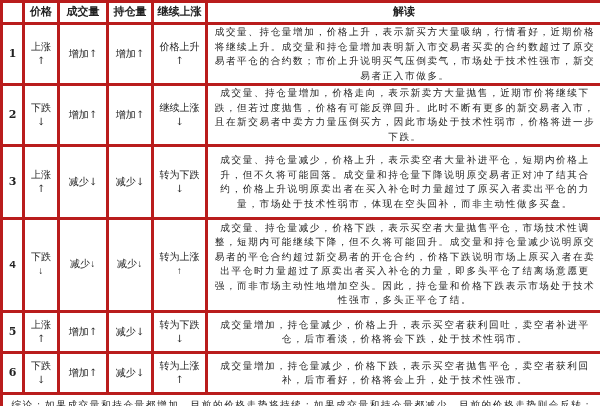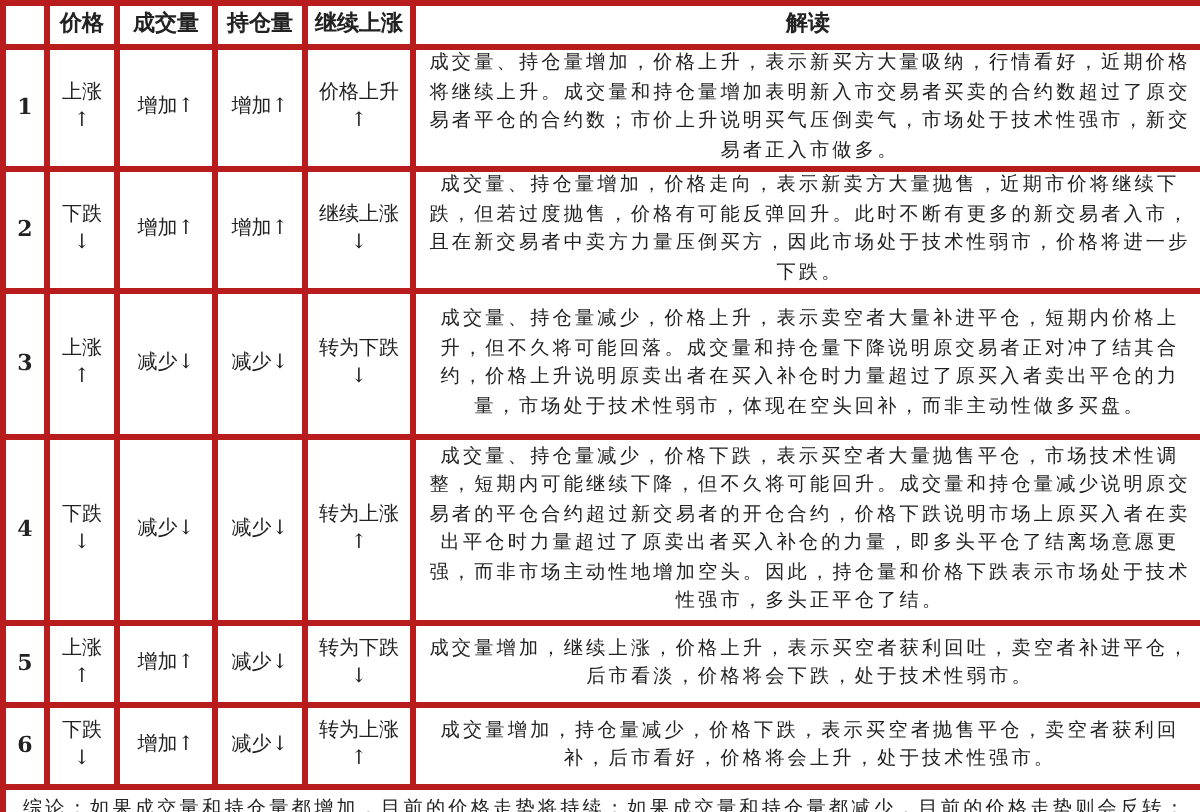--- a/index.html
+++ b/index.html
@@ -7,21 +7,21 @@
   table { border-collapse:collapse; width:600px; table-layout:fixed; position:absolute; left:0; top:0; }
   td, th { border:3px solid #b91c1c; padding:0; font-size:10px; line-height:14.5px; vertical-align:middle; }
   th { font-weight:bold; font-size:11px; height:19px; text-align:center; }
   td.c { text-align:center; }
   td.num { text-align:center; font-weight:bold; font-size:11px; }
   td.text { text-align:center; padding:0 3px 0 5px; letter-spacing:1.6px; font-size:9.6px; }
   .arrow { display:block; }
   tr.r1 td { height:54px; }
   tr.r2 td { height:54px; }
   tr.r3 td { height:70px; }
-  tr.r4 td { height:90px; }
+  tr.r4 td { height:90px;font-family:Liberation Mono, monospace; }
   tr.r5 td { height:38px; }
   tr.r6 td { height:38px; }
   tr.rs td { height:35px; }
 </style>
 </head>
 <body>
 
 <table>
   <colgroup>
     <col style="width:22px">
@@ -73,21 +73,21 @@
       <td class="c">减少↓</td>
       <td class="c"><span>转为上涨</span><span class="arrow">↑</span></td>
       <td class="text">成交量、持仓量减少，价格下跌，表示买空者大量抛售平仓，市场技术性调整，短期内可能继续下降，但不久将可能回升。成交量和持仓量减少说明原交易者的平仓合约超过新交易者的开仓合约，价格下跌说明市场上原买入者在卖出平仓时力量超过了原卖出者买入补仓的力量，即多头平仓了结离场意愿更强，而非市场主动性地增加空头。因此，持仓量和价格下跌表示市场处于技术性强市，多头正平仓了结。</td>
     </tr>
     <tr class="r5">
       <td class="num">5</td>
       <td class="c"><span>上涨</span><span class="arrow">↑</span></td>
       <td class="c">增加↑</td>
       <td class="c">减少↓</td>
       <td class="c"><span>转为下跌</span><span class="arrow">↓</span></td>
-      <td class="text">成交量增加，继续上涨，价格上升，表示买空者获利回吐，卖空者补进平仓，后市看淡，价格将会下跌，处于技术性弱市。</td>
+      <td class="text">成交量增加，持仓量减少，价格上升，表示买空者获利回吐，卖空者补进平仓，后市看淡，价格将会下跌，处于技术性弱市。</td>
     </tr>
     <tr class="r6">
       <td class="num">6</td>
       <td class="c"><span>下跌</span><span class="arrow">↓</span></td>
       <td class="c">增加↑</td>
       <td class="c">减少↓</td>
       <td class="c"><span>转为上涨</span><span class="arrow">↑</span></td>
       <td class="text">成交量增加，持仓量减少，价格下跌，表示买空者抛售平仓，卖空者获利回补，后市看好，价格将会上升，处于技术性强市。</td>
     </tr>
     <tr class="rs">

